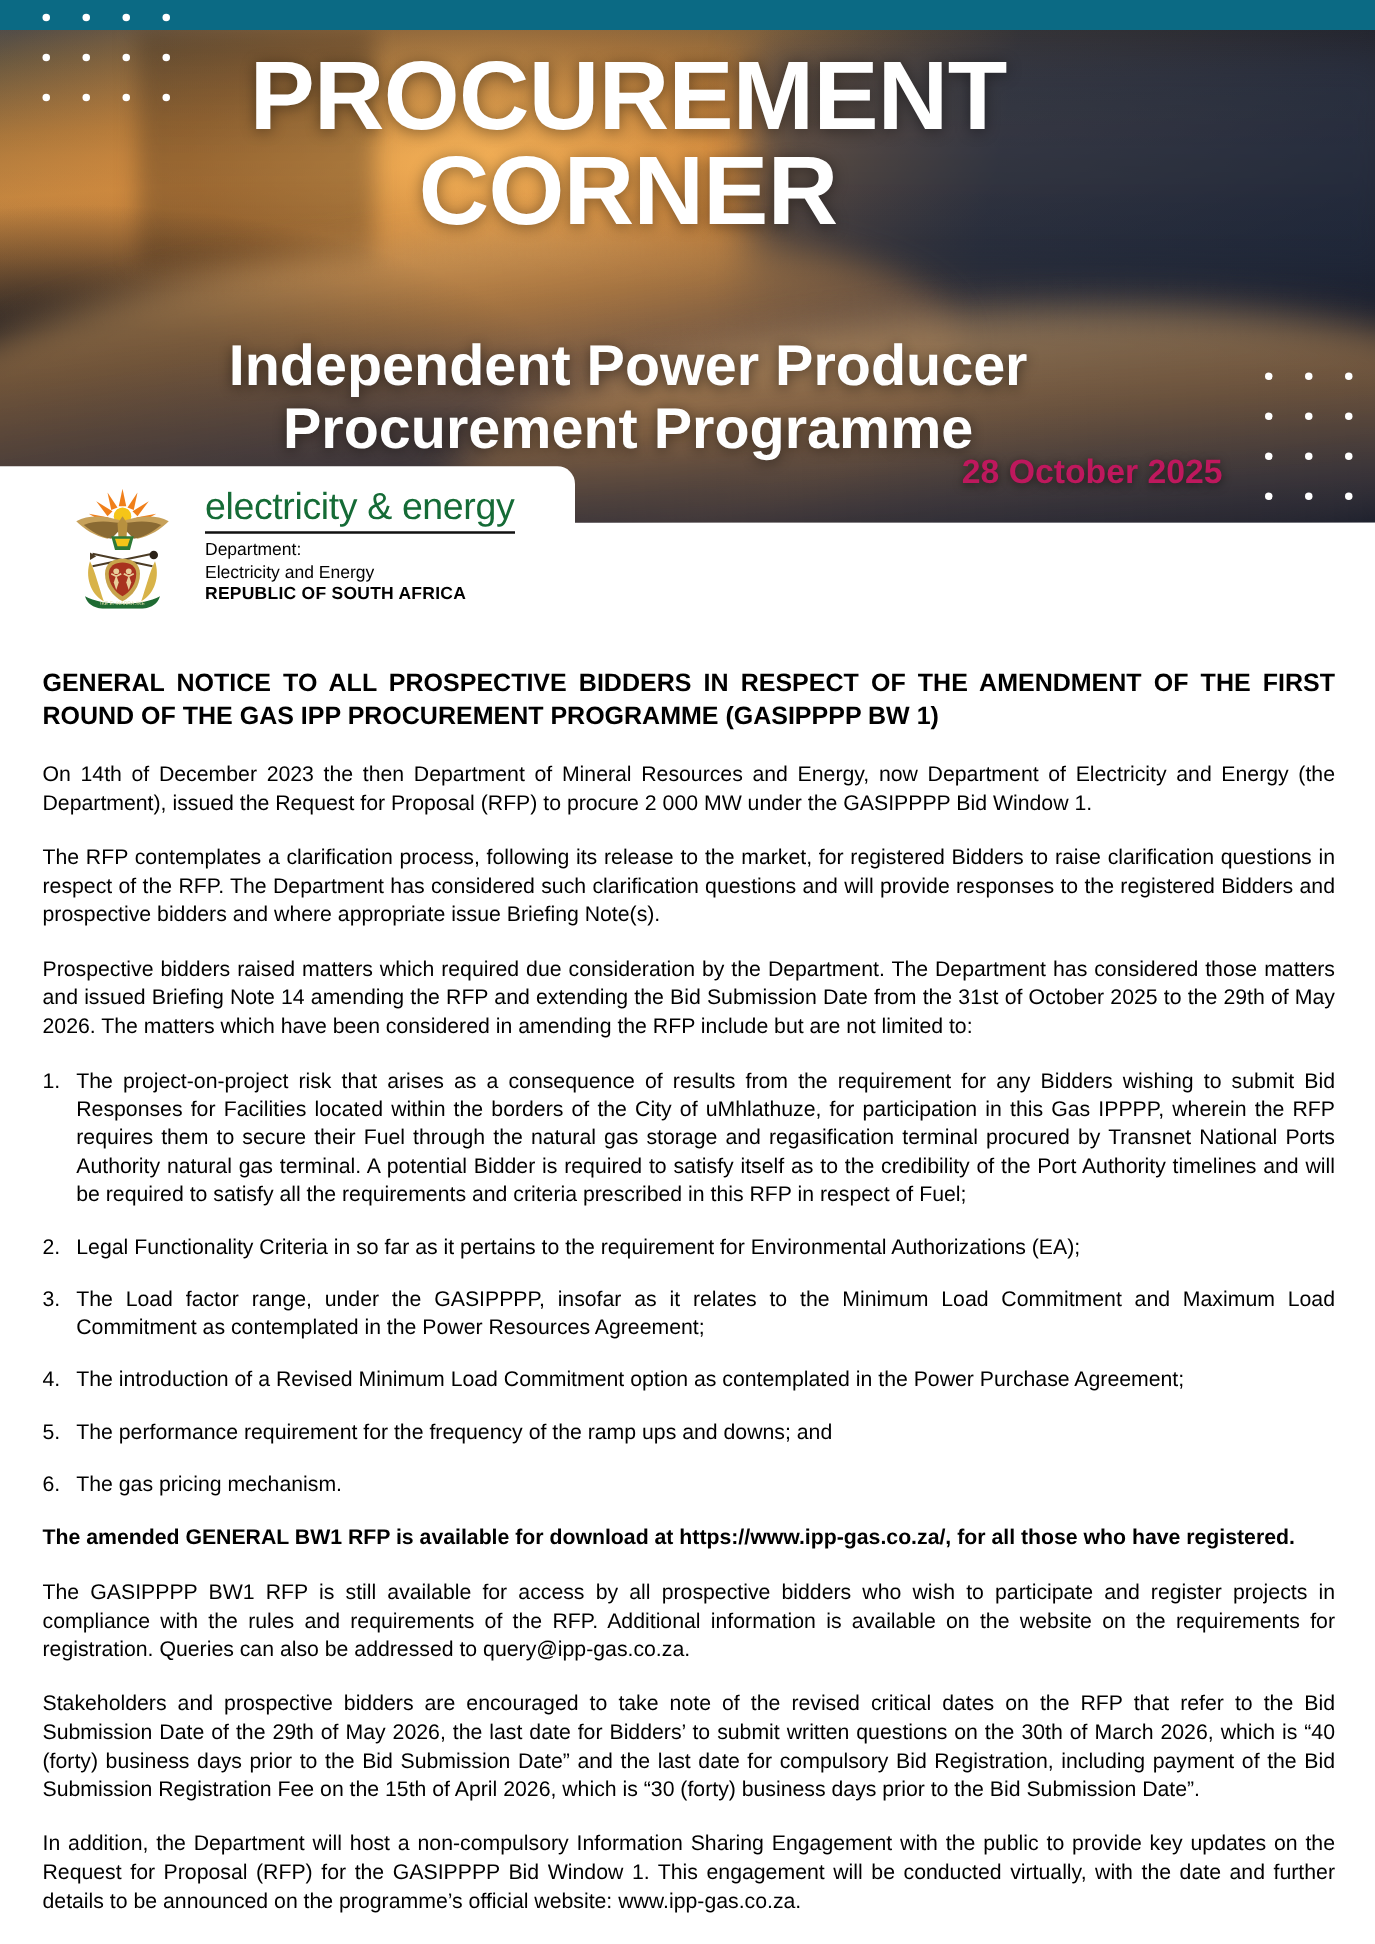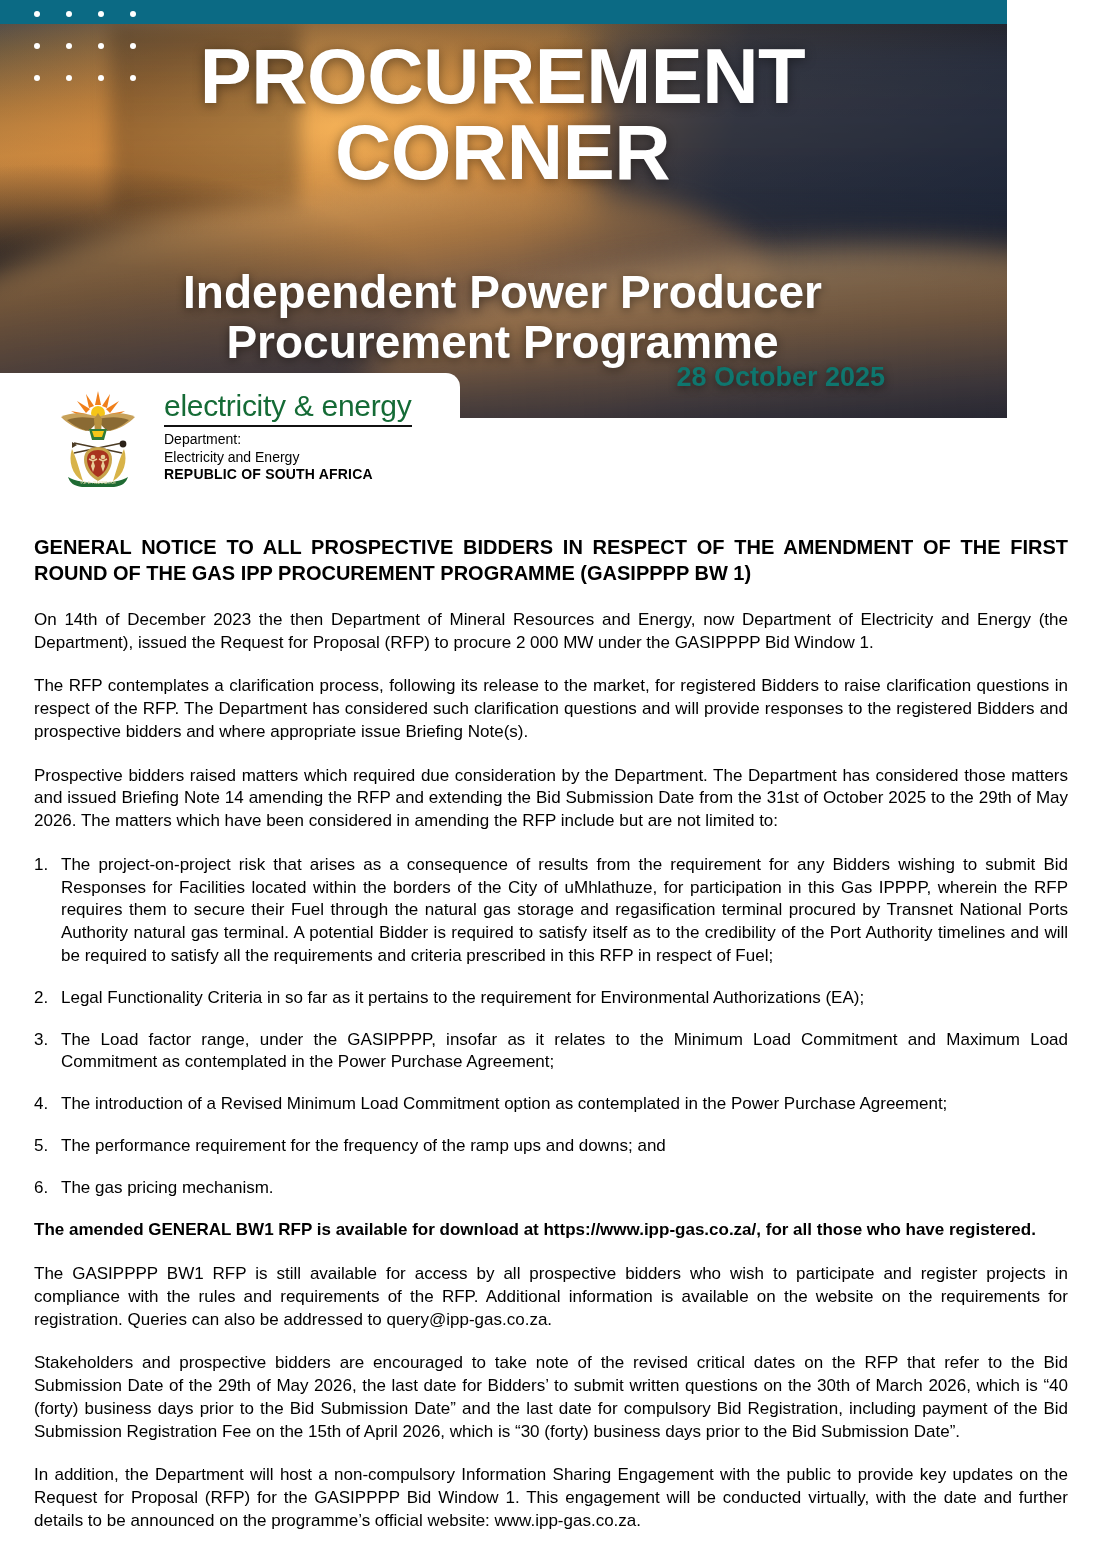--- a/index.html
+++ b/index.html
@@ -15,21 +15,21 @@
     position: relative;
     width: 1100px;
     height: 1555px;
     overflow: hidden;
     background: #ffffff;
   }
 
   
   .hero {
     position: relative;
-    width: 1007px;
+    width: 1100px;
     height: 418px;
     overflow: hidden;
   }
 
   
   .hero-photo {
     position: absolute;
     inset: 0;
     background:
       
@@ -141,21 +141,21 @@
     font-weight: bold;
     color: #ffffff;
     text-shadow: 0 2px 10px rgba(0,0,0,0.48);
     margin-top: 40px;
   }
   .hero-date {
     position: absolute;
     right: 122px; top: 362px;
     font-size: 27px;
     font-weight: bold;
-    color: #0f766e;
+    color: #be185d;
     text-shadow: 0 2px 8px rgba(0,0,0,0.55);
   }
 
   
   .logo-card {
     position: absolute;
     left: 0; top: 373px;
     width: 460px; height: 127px;
     background: #ffffff;
     border-top-right-radius: 14px;
@@ -372,21 +372,21 @@
     <p class="para">Prospective bidders raised matters which required due consideration by the Department.  The Department has considered those matters and issued Briefing Note 14 amending the RFP and extending the Bid Submission Date from the 31st of October 2025 to the 29th of May 2026. The matters which have been considered in amending the RFP include but are not limited to:</p>
 
     <ol class="matters">
       <li>
         <span class="num">1.</span><span>The project-on-project risk that arises as a consequence of results from the requirement for any Bidders wishing to submit Bid Responses for Facilities located within the borders of the City of uMhlathuze, for participation in this Gas IPPPP, wherein the RFP requires them to secure their Fuel through the natural gas storage and regasification terminal procured by Transnet National Ports Authority natural gas terminal. A potential Bidder is required to satisfy itself as to the credibility of the Port Authority timelines and will be required to satisfy all the requirements and criteria prescribed in this RFP in respect of Fuel;</span>
       </li>
       <li>
         <span class="num">2.</span><span>Legal Functionality Criteria in so far as it pertains to the requirement for Environmental Authorizations (EA);</span>
       </li>
       <li>
-        <span class="num">3.</span><span>The Load factor range, under the GASIPPPP, insofar as it relates to the Minimum Load Commitment and Maximum Load Commitment as contemplated in the Power Purchase Agreement;</span>
+        <span class="num">3.</span><span>The Load factor range, under the GASIPPPP, insofar as it relates to the Minimum Load Commitment and Maximum Load Commitment as contemplated in the Power Resources Agreement;</span>
       </li>
       <li>
         <span class="num">4.</span><span>The introduction of a Revised Minimum Load Commitment option as contemplated in the Power Purchase Agreement;</span>
       </li>
       <li>
         <span class="num">5.</span><span>The performance requirement for the frequency of the ramp ups and downs; and</span>
       </li>
       <li>
         <span class="num">6.</span><span>The gas pricing mechanism.</span>
       </li>

